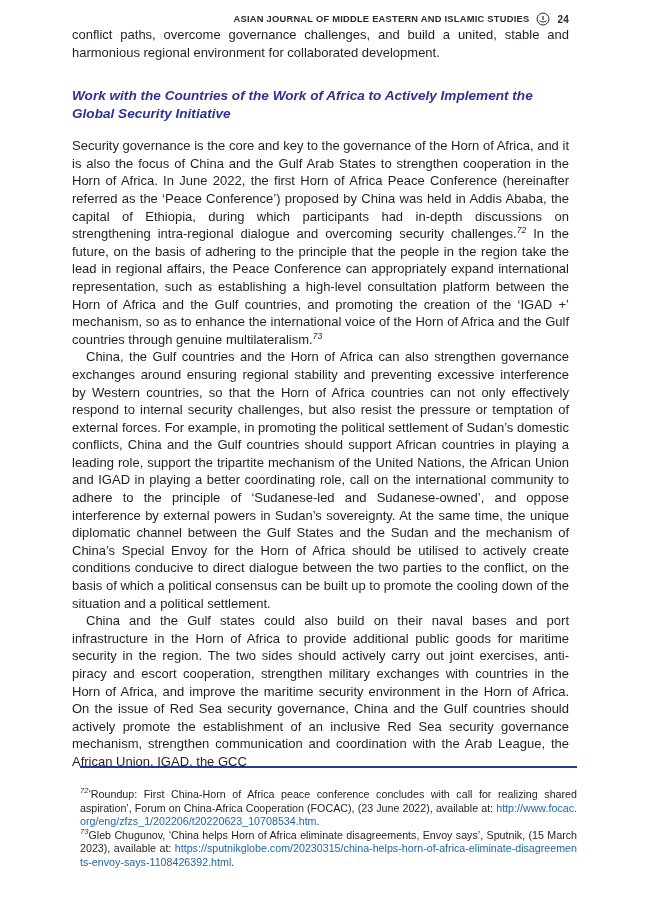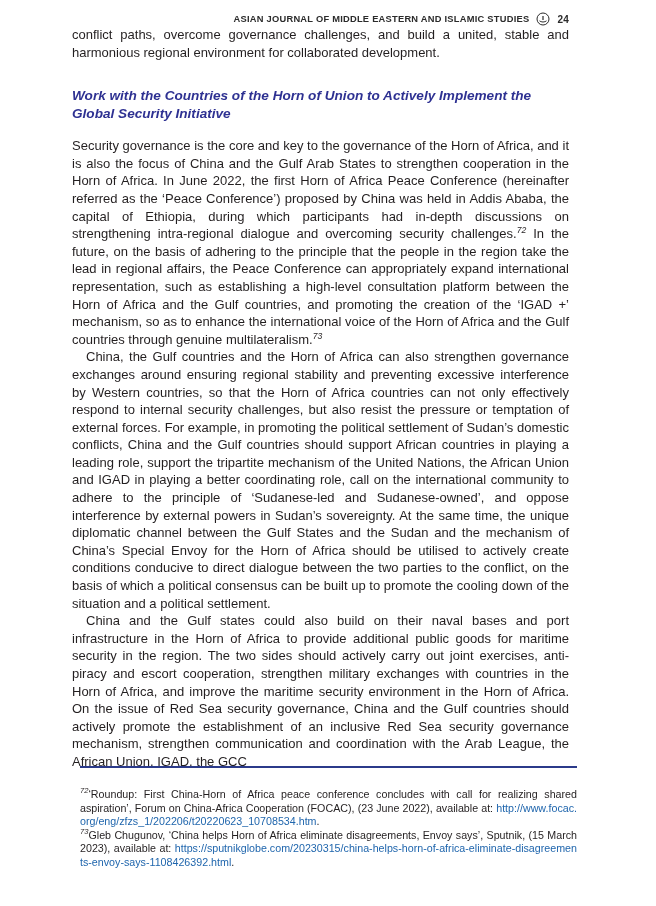--- a/index.html
+++ b/index.html
@@ -96,21 +96,21 @@
           <circle cx="7" cy="7" r="6" fill="none" stroke="#2b2b2b" stroke-width="1"></circle>
           <path d="M3.2 8.2 Q7 10.6 10.8 8.2 L10.2 9.6 Q7 11.4 3.8 9.6 Z" fill="#2b2b2b"></path>
           <rect x="6.4" y="4" width="1.2" height="4" fill="#2b2b2b"></rect>
         </svg>
       </span>
       <span class="page-number">24</span>
     </div>
 
     <p class="para intro">conflict paths, overcome governance challenges, and build a united, stable and harmonious regional environment for collaborated development.</p>
 
-    <h2 class="section-heading">Work with the Countries of the Horn of Union to Actively Implement the Global Security Initiative</h2>
+    <h2 class="section-heading">Work with the Countries of the Work of Africa to Actively Implement the Global Security Initiative</h2>
 
     <div id="body-paragraphs">
         <p class="para">Security governance is the core and key to the governance of the Horn of Africa, and it is also the focus of China and the Gulf Arab States to strengthen cooperation in the Horn of Africa. In June 2022, the first Horn of Africa Peace Conference (hereinafter referred as the ‘Peace Conference’) proposed by China was held in Addis Ababa, the capital of Ethiopia, during which participants had in-depth discussions on strengthening intra-regional dialogue and overcoming security challenges.<sup class="fn-ref">72</sup> In the future, on the basis of adhering to the principle that the people in the region take the lead in regional affairs, the Peace Conference can appropriately expand international representation, such as establishing a high-level consultation platform between the Horn of Africa and the Gulf countries, and promoting the creation of the ‘IGAD +’ mechanism, so as to enhance the international voice of the Horn of Africa and the Gulf countries through genuine multilateralism.<sup class="fn-ref">73</sup></p>
         <p class="para indent">China, the Gulf countries and the Horn of Africa can also strengthen governance exchanges around ensuring regional stability and preventing excessive interference by Western countries, so that the Horn of Africa countries can not only effectively respond to internal security challenges, but also resist the pressure or temptation of external forces. For example, in promoting the political settlement of Sudan’s domestic conflicts, China and the Gulf countries should support African countries in playing a leading role, support the tripartite mechanism of the United Nations, the African Union and IGAD in playing a better coordinating role, call on the international community to adhere to the principle of ‘Sudanese-led and Sudanese-owned’, and oppose interference by external powers in Sudan’s sovereignty. At the same time, the unique diplomatic channel between the Gulf States and the Sudan and the mechanism of China’s Special Envoy for the Horn of Africa should be utilised to actively create conditions conducive to direct dialogue between the two parties to the conflict, on the basis of which a political consensus can be built up to promote the cooling down of the situation and a political settlement.</p>
         <p class="para indent">China and the Gulf states could also build on their naval bases and port infrastructure in the Horn of Africa to provide additional public goods for maritime security in the region. The two sides should actively carry out joint exercises, anti-piracy and escort cooperation, strengthen military exchanges with countries in the Horn of Africa, and improve the maritime security environment in the Horn of Africa. On the issue of Red Sea security governance, China and the Gulf countries should actively promote the establishment of an inclusive Red Sea security governance mechanism, strengthen communication and coordination with the Arab League, the African Union, IGAD, the GCC</p>
       </div>
 
   </div>
 
   <div class="footnote-area">

